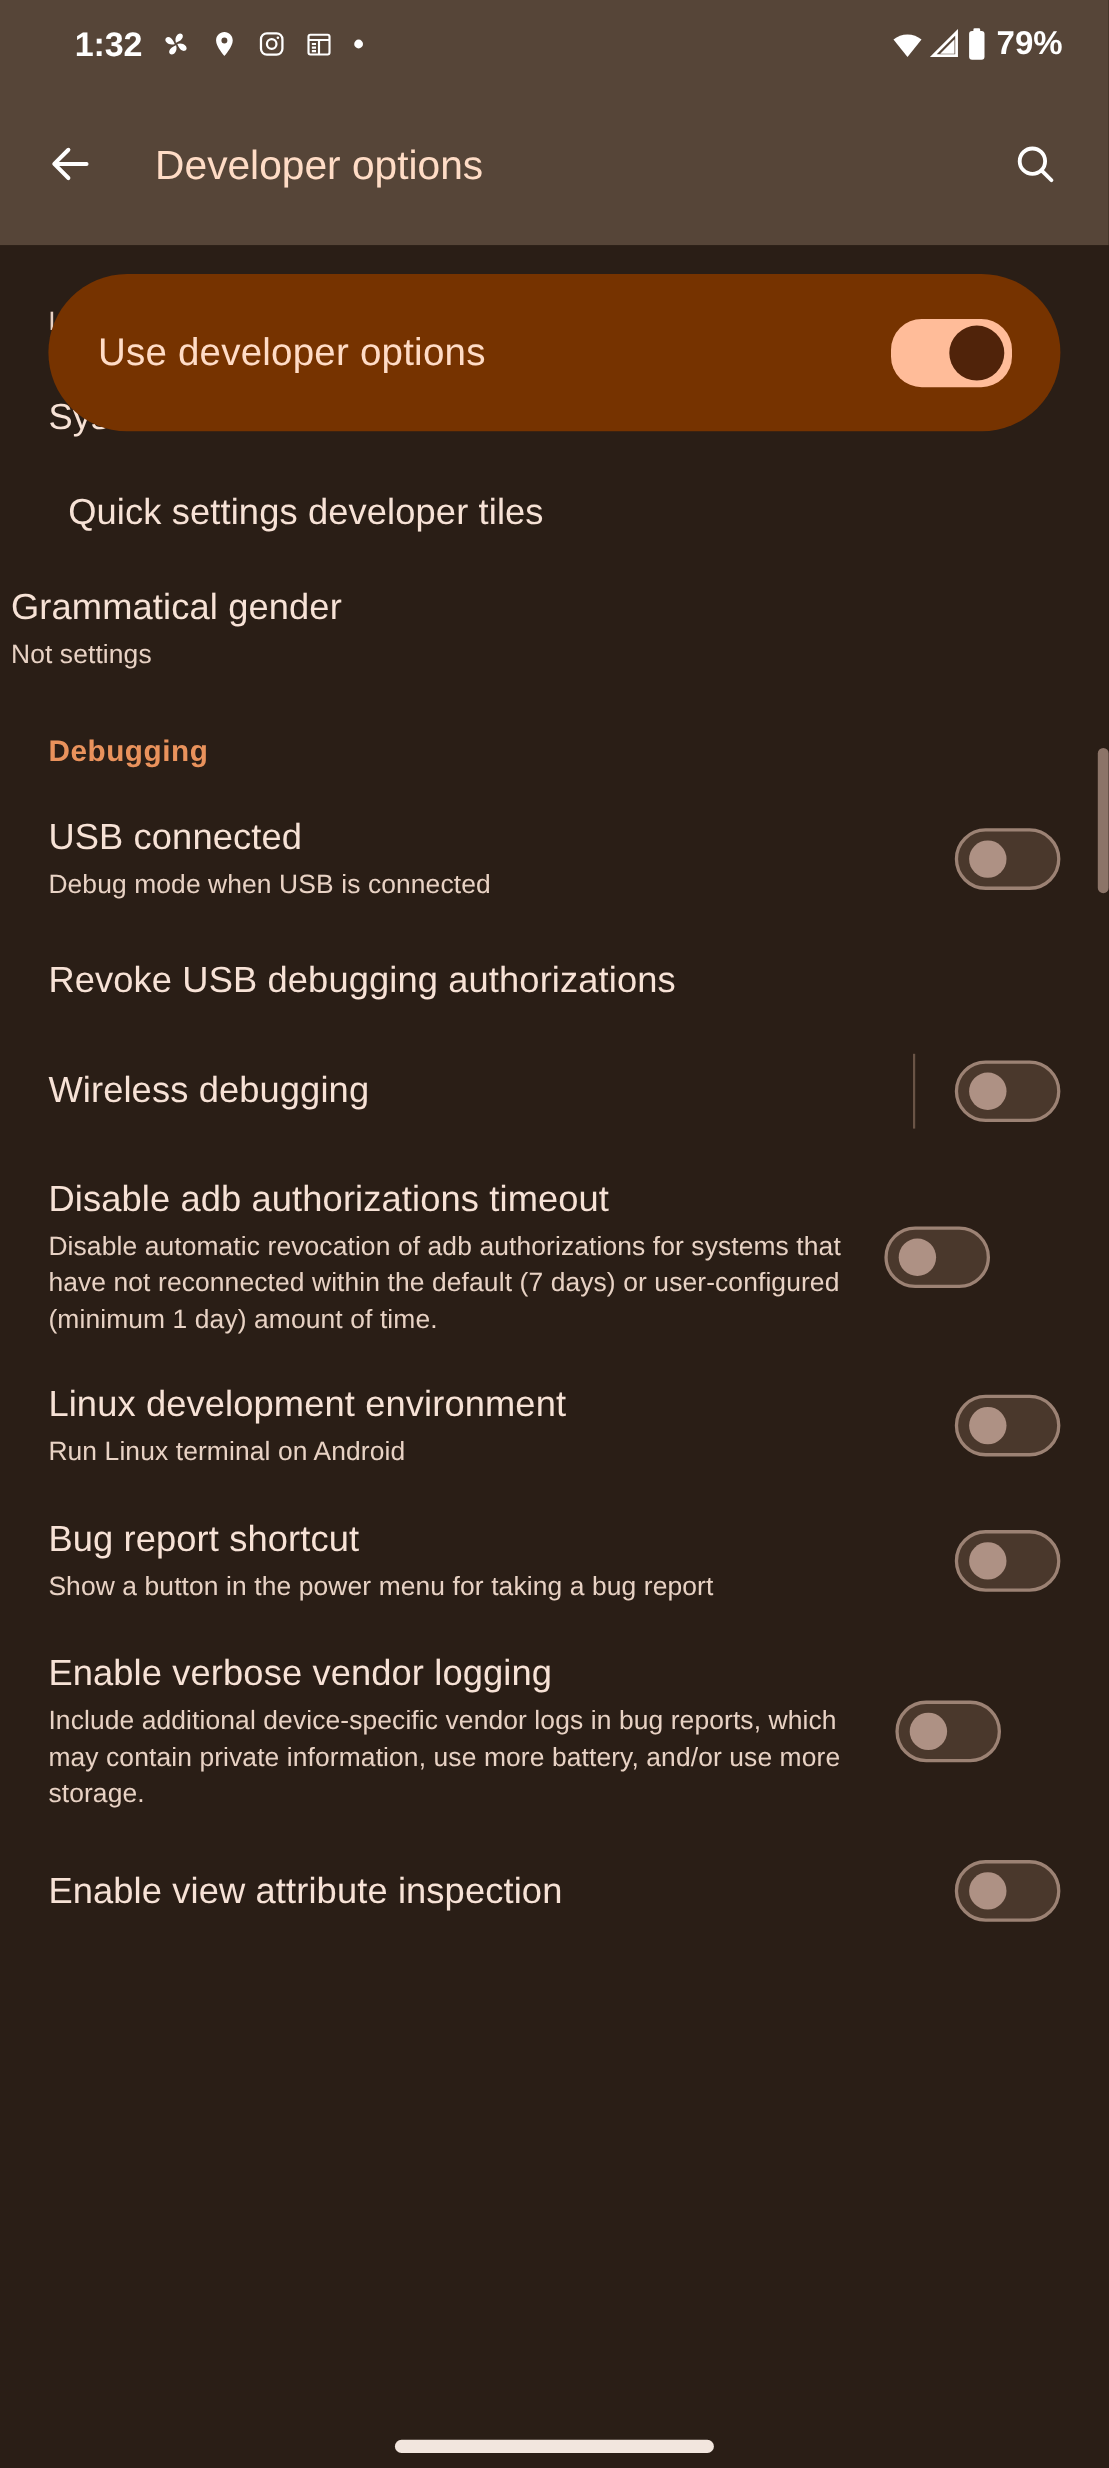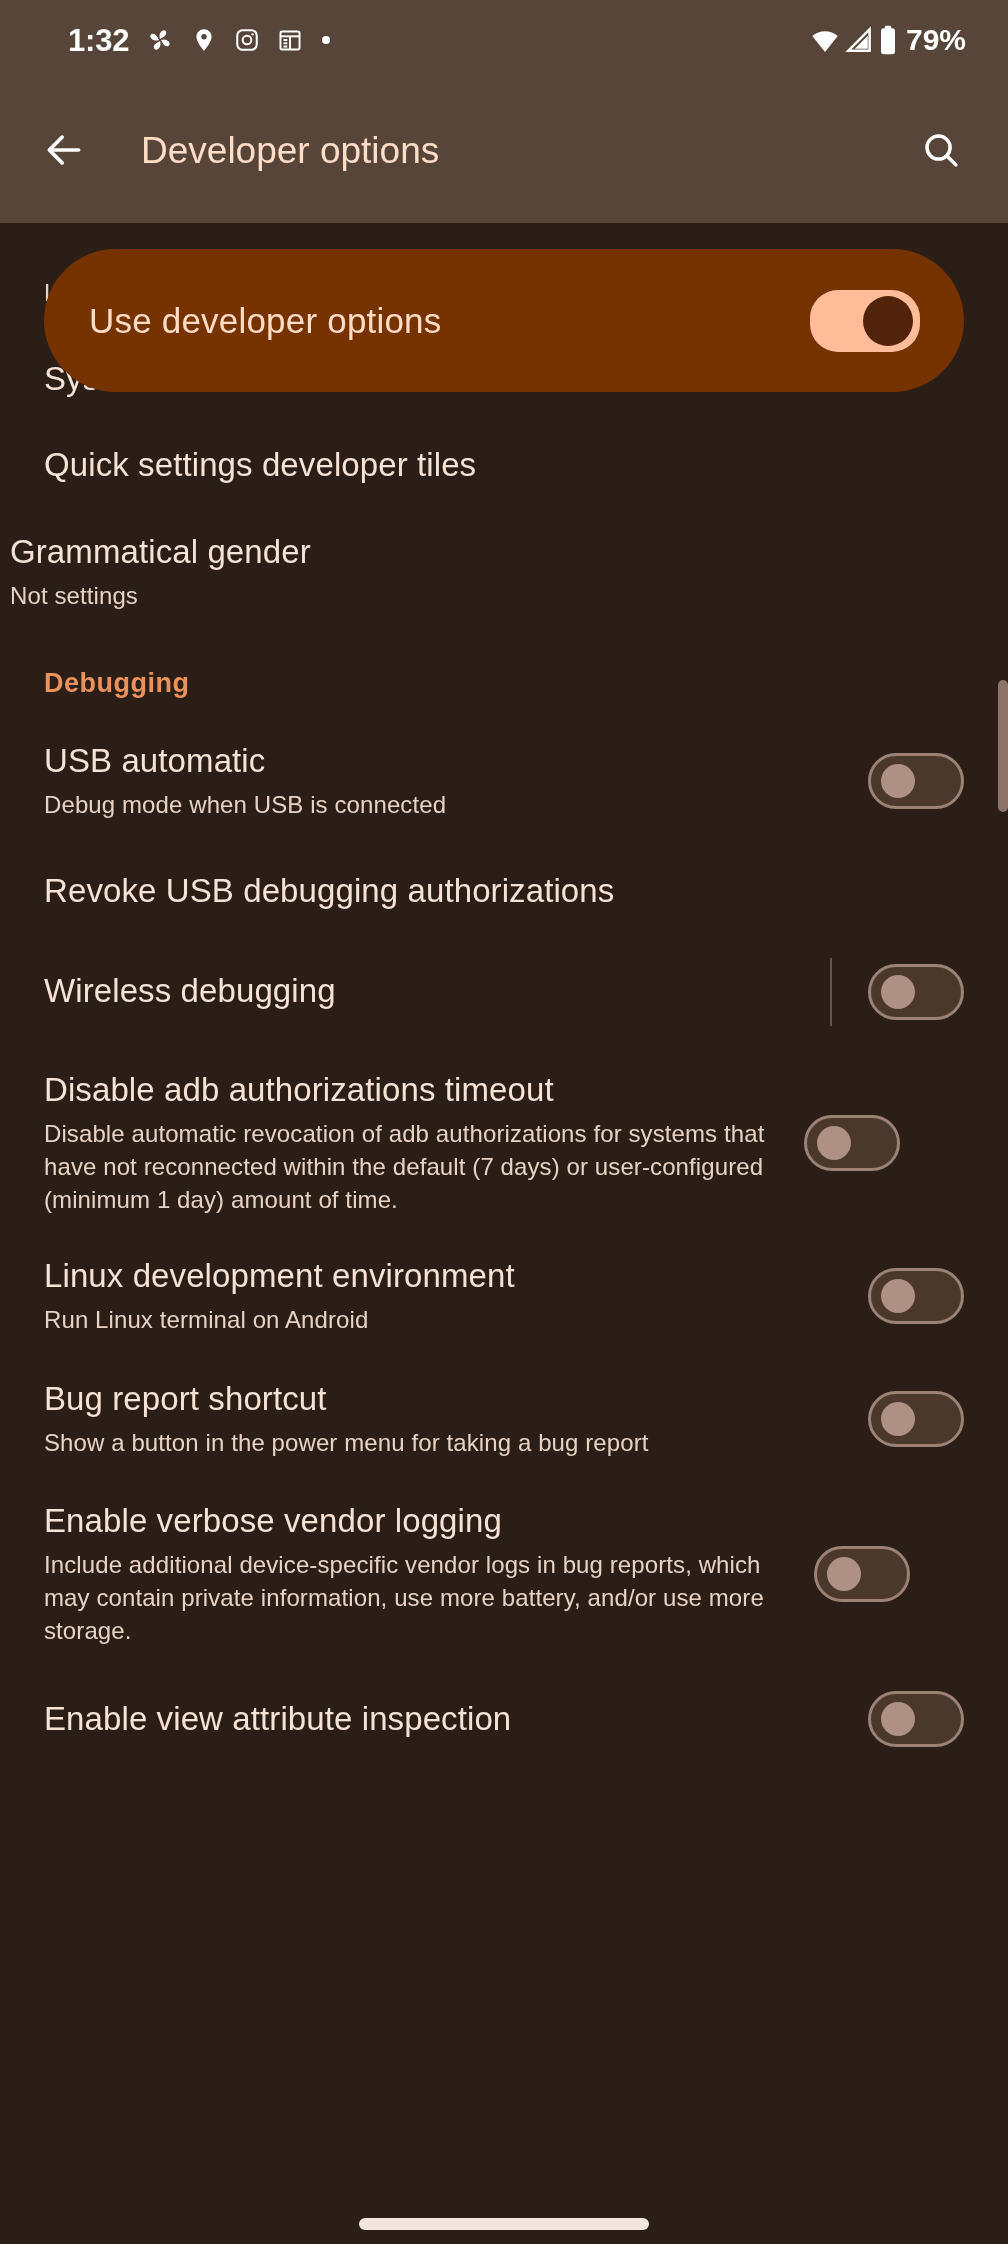--- a/index.html
+++ b/index.html
@@ -195,38 +195,38 @@
         <div class="row-sub">Load a Dynamic System Update Image</div>
       </div>
     </div>
 
     <div class="row" style="padding-top:50px;">
       <div class="row-texts">
         <div class="row-title">System UI demo mode</div>
       </div>
     </div>
 
-    <div class="row" style="padding-top:46px;">
+    <div class="row" style="padding-top:46px;margin-left:18px;">
       <div class="row-texts">
         <div class="row-title">Quick settings developer tiles</div>
       </div>
     </div>
 
     <div class="row" style="padding-top:46px;padding-left:10px;">
       <div class="row-texts">
         <div class="row-title">Grammatical gender</div>
         <div class="row-sub">Not settings</div>
       </div>
     </div>
 
     <div class="section-header" style="padding-top:56px;">Debugging</div>
 
     <div class="row" style="padding-top:42px;">
       <div class="row-texts">
-        <div class="row-title">USB automatic</div>
+        <div class="row-title">USB connected</div>
         <div class="row-sub">Debug mode when USB is connected</div>
       </div>
       <div class="switch">
         <div class="track"></div>
         <div class="thumb"></div>
       </div>
     </div>
 
     <div class="row" style="padding-top:50px;">
       <div class="row-texts">

